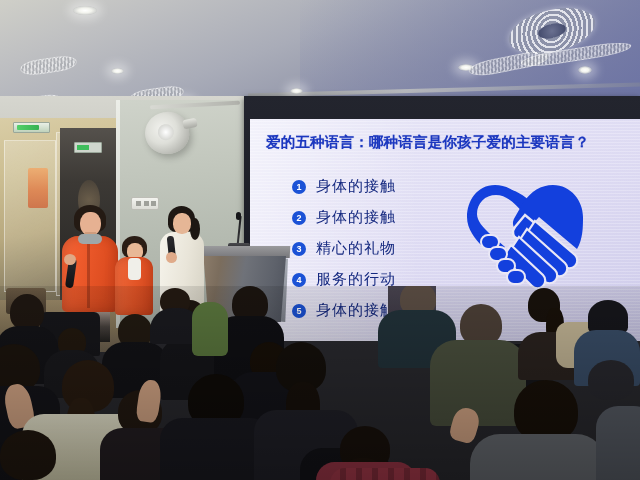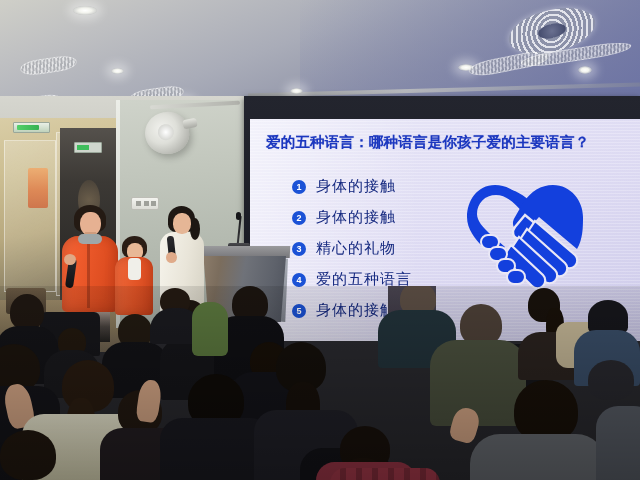--- a/index.html
+++ b/index.html
@@ -225,21 +225,21 @@
       <div class="bullet">
         <span class="bnum">2</span>
         <span class="btext">身体的接触</span>
       </div>
       <div class="bullet">
         <span class="bnum">3</span>
         <span class="btext">精心的礼物</span>
       </div>
       <div class="bullet">
         <span class="bnum">4</span>
-        <span class="btext">爱的五种语言</span>
+        <span class="btext">服务的行动</span>
       </div>
       <div class="bullet">
         <span class="bnum">5</span>
         <span class="btext">身体的接触</span>
       </div>
     </div>
 
     <div class="logo">
       <svg viewBox="0 0 120 112" width="120" height="112">
         <path d="M30 8 C12 8 2 24 2 40 C2 52 10 62 18 70 L20 58 C14 52 10 46 10 38 C10 26 18 16 30 16 C40 16 48 22 56 32 L62 28 C52 14 42 8 30 8 Z" fill="#1340dd"></path>

